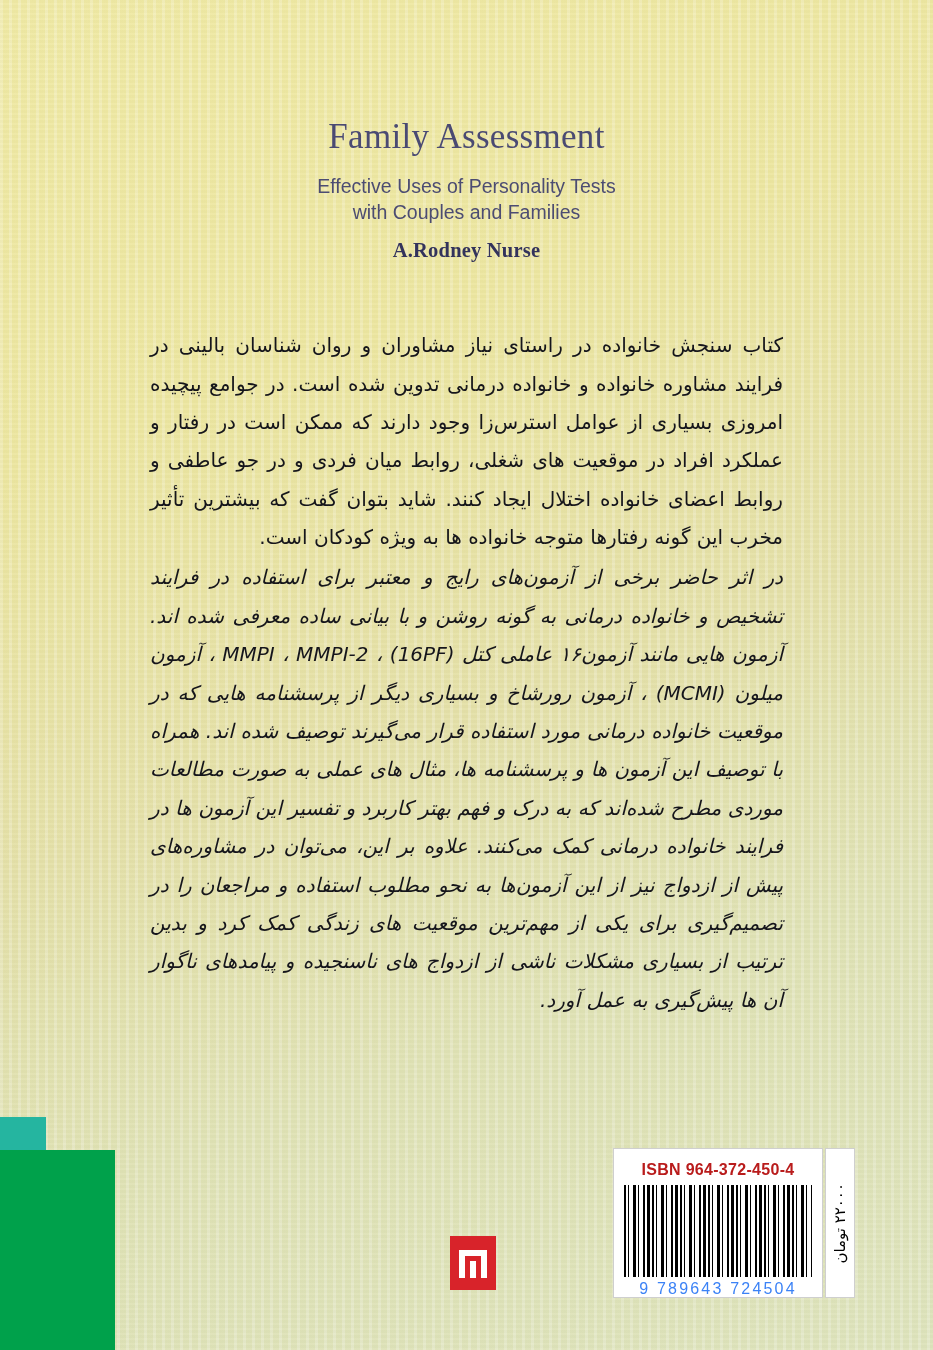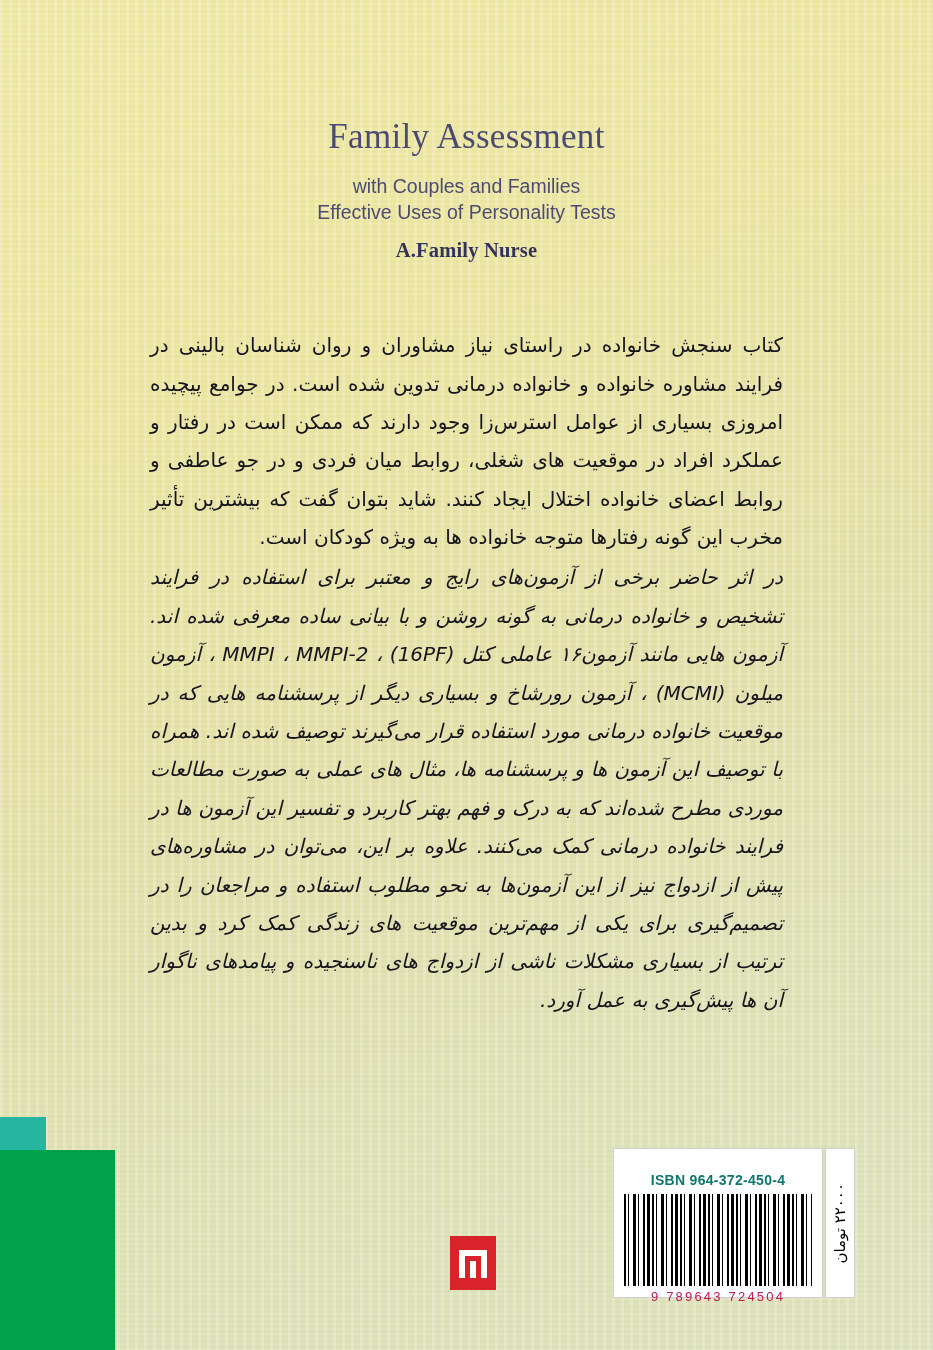--- a/index.html
+++ b/index.html
@@ -153,42 +153,42 @@
     right: 110px;
     bottom: 52px;
     width: 210px;
     height: 150px;
     background: #ffffff;
     border: 1px solid #cfcfcf;
     box-sizing: border-box;
   }
   .isbn-text {
     font-family: "Liberation Sans", sans-serif;
-    font-size: 14px;
+    font-size: 16px;
     font-weight: bold;
-    color: #0f766e;
+    color: #b91c1c;
     text-align: center;
     letter-spacing: 0.3px;
-    padding-top: 23px;
+    padding-top: 12px;
   }
   .barcode-bars {
     margin: 6px 10px 0 10px;
     height: 92px;
     background-image: repeating-linear-gradient(90deg,
       #000 0px, #000 2px, #fff 2px, #fff 4px,
       #000 4px, #000 5px, #fff 5px, #fff 9px,
       #000 9px, #000 12px, #fff 12px, #fff 14px,
       #000 14px, #000 15px, #fff 15px, #fff 19px,
       #000 19px, #000 21px, #fff 21px, #fff 23px,
       #000 23px, #000 26px, #fff 26px, #fff 28px);
   }
   .barcode-digits {
     font-family: "Liberation Sans", sans-serif;
-    font-size: 13px;
-    color: #be185d;
+    font-size: 16px;
+    color: #3b82f6;
     text-align: center;
     letter-spacing: 2.2px;
     margin-top: 3px;
   }
 
   
   .price-strip {
     position: absolute;
     right: 78px;
     bottom: 52px;
@@ -217,24 +217,24 @@
 <body>
 
 <div class="page">
   <div class="texture"></div>
 
   <div class="content">
 
     <div class="title-block">
       <div class="book-title">Family Assessment</div>
       <div class="book-subtitle">
+        <div>Effective Uses of Personality Tests</div>
         <div>with Couples and Families</div>
-        <div>Effective Uses of Personality Tests</div>
       </div>
-      <div class="book-author">A.Family Nurse</div>
+      <div class="book-author">A.Rodney Nurse</div>
     </div>
 
     <div class="body-text">
       <p>کتاب سنجش خانواده در راستای نیاز مشاوران و روان شناسان بالینی در فرایند مشاوره خانواده و خانواده درمانی تدوین شده است. در جوامع پیچیده امروزی بسیاری از عوامل استرس‌زا وجود دارند که ممکن است در رفتار و عملکرد افراد در موقعیت های شغلی، روابط میان فردی و در جو عاطفی و روابط اعضای خانواده اختلال ایجاد کنند. شاید بتوان گفت که بیشترین تأثیر مخرب این گونه رفتارها متوجه خانواده ها به ویژه کودکان است.</p>
       <p>در اثر حاضر برخی از آزمون‌های رایج و معتبر برای استفاده در فرایند تشخیص و خانواده درمانی به گونه روشن و با بیانی ساده معرفی شده اند. آزمون هایی مانند آزمون۱۶ عاملی کتل (16PF) ، MMPI ، MMPI-2 ، آزمون میلون (MCMI) ، آزمون رورشاخ و بسیاری دیگر از پرسشنامه هایی که در موقعیت خانواده درمانی مورد استفاده قرار می‌گیرند توصیف شده اند. همراه با توصیف این آزمون ها و پرسشنامه ها، مثال های عملی به صورت مطالعات موردی مطرح شده‌اند که به درک و فهم بهتر کاربرد و تفسیر این آزمون ها در فرایند خانواده درمانی کمک می‌کنند. علاوه بر این، می‌توان در مشاوره‌های پیش از ازدواج نیز از این آزمون‌ها به نحو مطلوب استفاده و مراجعان را در تصمیم‌گیری برای یکی از مهم‌ترین موقعیت های زندگی کمک کرد و بدین ترتیب از بسیاری مشکلات ناشی از ازدواج های ناسنجیده و پیامدهای  ناگوار آن ها پیش‌گیری به عمل آورد.</p>
     </div>
 
   </div>
 
   <div class="teal-tab"></div>

